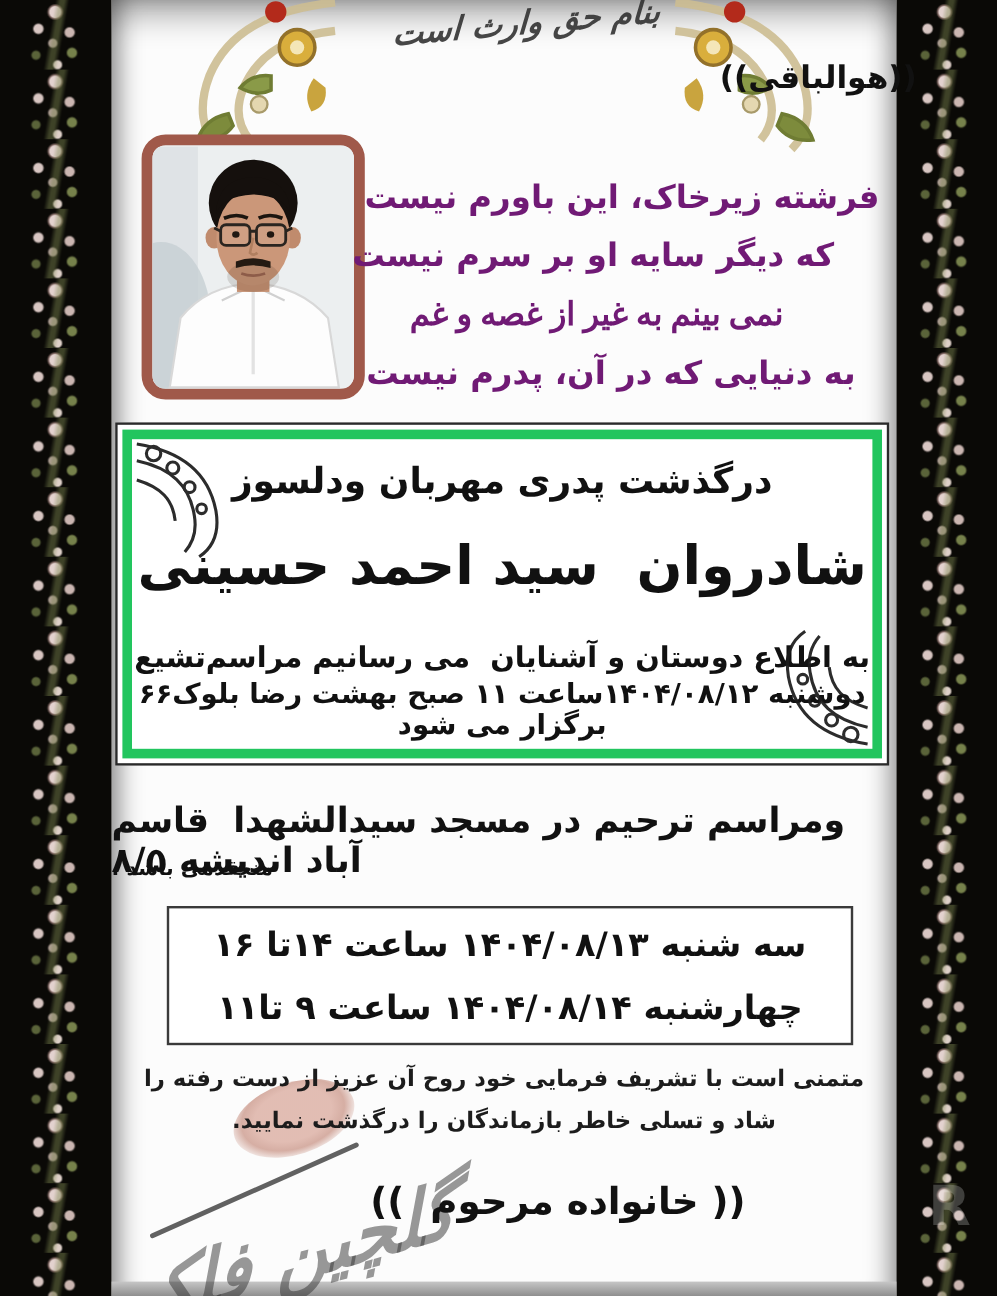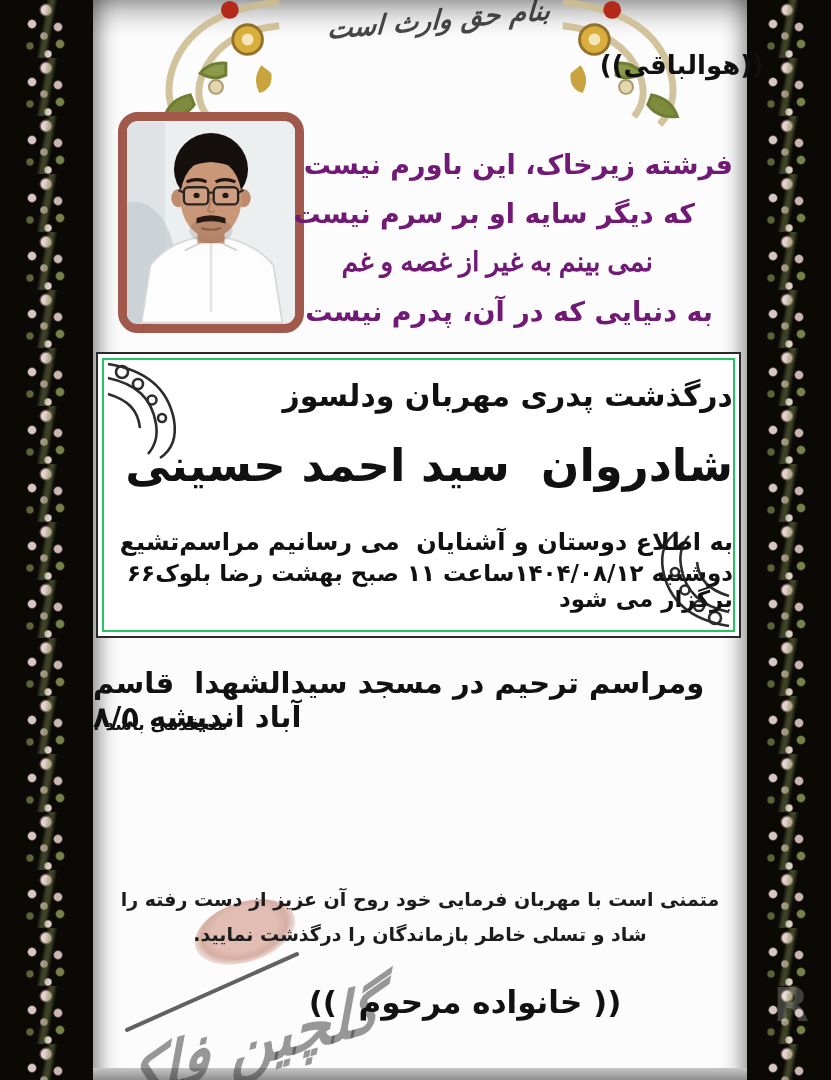--- a/index.html
+++ b/index.html
@@ -84,22 +84,22 @@
   .poem .l:nth-child(4){margin-right:26px;}
 
   
   .announce{
     position:absolute;top:352px;left:3px;right:6px;height:286px;
     border:2px solid #2a2a2a;padding:4px;background:#fff;z-index:4;
     box-sizing:border-box;
   }
   .announce-inner{
     position:relative;width:100%;height:100%;box-sizing:border-box;
-    border:2px solid #22c55e;
-    direction:rtl;
+    border:8px solid #22c55e;
+    direction:rtl;text-align:center;
   }
   .orn{position:absolute;width:92px;height:98px;opacity:.92;}
   .orn.tl{left:2px;top:2px;}
   .orn.br{right:2px;bottom:2px;transform:rotate(180deg);}
   .announce .intro{margin-top:18px;font-size:30px;font-weight:bold;}
   .announce .name{margin-top:26px;font-size:45px;font-weight:bold;letter-spacing:0;}
   .announce .notice{margin-top:36px;font-size:24px;font-weight:bold;}
   .announce .details{margin-top:4px;font-size:23px;font-weight:bold;}
 
   
@@ -269,23 +269,27 @@
       <div class="intro txt">درگذشت پدری مهربان ودلسوز</div>
       <div class="name txt">شادروان  سید احمد حسینی</div>
       <div class="notice txt">به اطلاع دوستان و آشنایان  می رسانیم مراسم‌تشیع</div>
       <div class="details txt">دوشنبه ۱۴۰۴/۰۸/۱۲ساعت ۱۱ صبح بهشت رضا بلوک۶۶ برگزار می شود</div>
     </div>
   </div>
 
   <div class="memorial-loc txt">ومراسم ترحیم در مسجد سیدالشهدا  قاسم آباد اندیشه ۸/۵</div>
   <div class="memorial-held txt">منعقدمی باشد .</div>
 
+  <div class="schedule">
+    <div class="txt">سه شنبه ۱۴۰۴/۰۸/۱۳ ساعت ۱۴تا ۱۶</div>
+    <div class="txt">چهارشنبه ۱۴۰۴/۰۸/۱۴ ساعت ۹ تا۱۱</div>
+  </div>
 
   <div class="closing">
-    <div class="txt">متمنی است با مهربان فرمایی خود روح آن عزیز از دست رفته را</div>
+    <div class="txt">متمنی است با تشریف فرمایی خود روح آن عزیز از دست رفته را</div>
     <div class="txt">شاد و تسلی خاطر بازماندگان را درگذشت نمایید.</div>
   </div>
 
   <div class="wm-tulip"></div>
   <div class="wm-stroke"></div>
   <div class="wm-call txt">گلچین فلک</div>
 
   <div class="signature txt">(( خانواده مرحوم  ))</div>
 
 </div>

